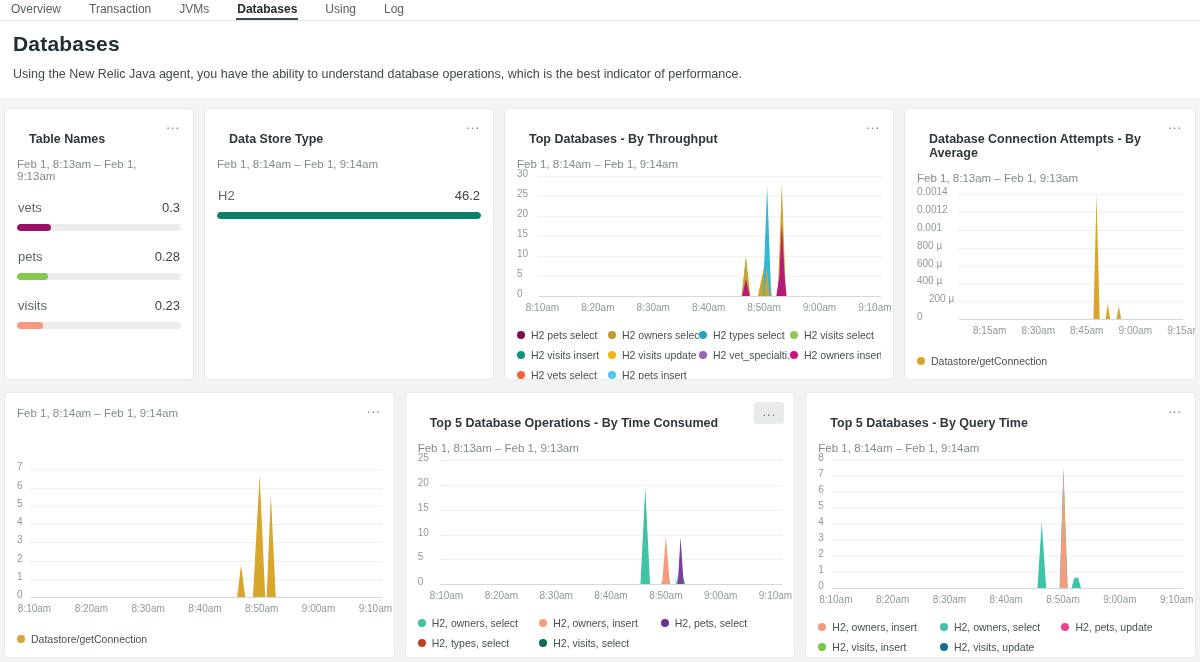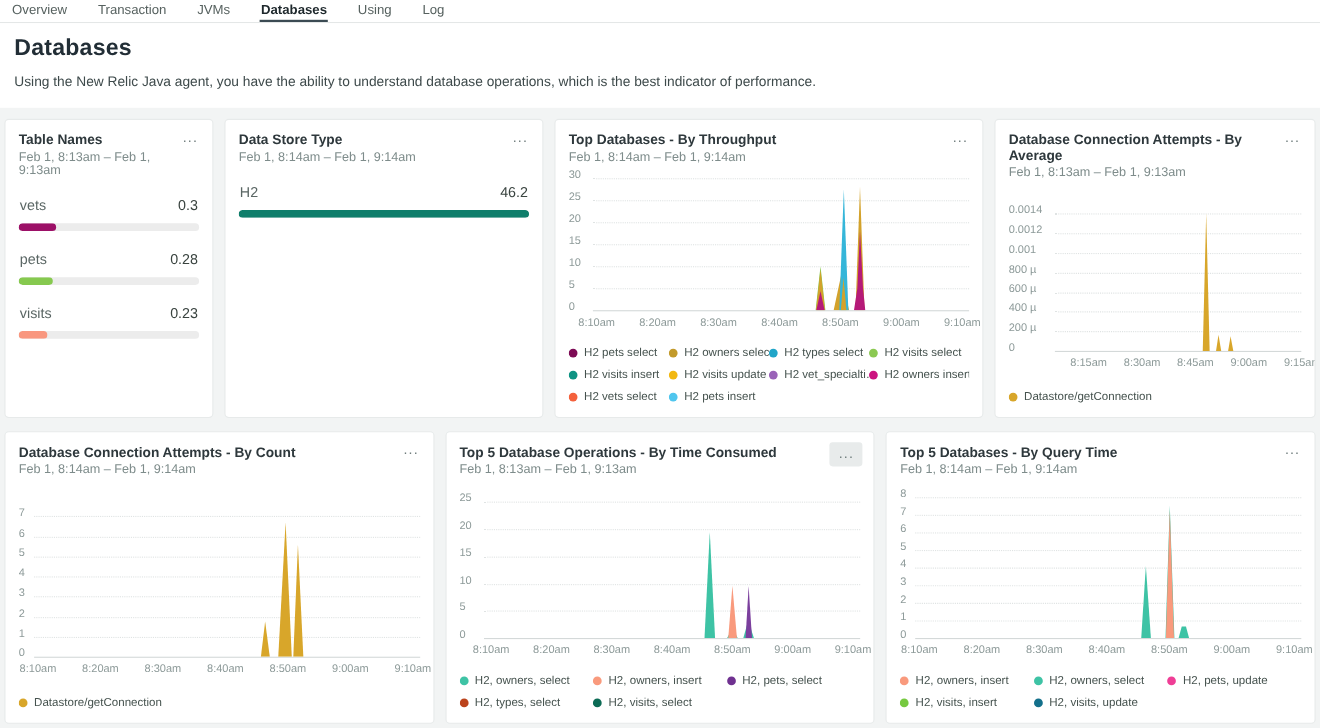--- a/index.html
+++ b/index.html
@@ -31,21 +31,21 @@
   .row1 { grid-template-columns:190px 290px 390px 1fr; }
   .row2 { grid-template-columns:1fr 1fr 1fr; }
   .card {
     background:#fff; border:1px solid #e7eaea; border-radius:4px;
     padding:11px 12px 12px; position:relative; overflow:hidden;
     display:flex; flex-direction:column;
   }
   .row1 .card { height:272px; }
   .row2 .card { height:266px; }
   .card-head { display:flex; justify-content:space-between; align-items:flex-start; }
-  .card-head h3 { margin:0; font-size:12.5px; color:#2e383c; }
+  .card-head h3 { margin:12px; font-size:12.5px; color:#2e383c; }
   .card-time { margin-top:3px; font-size:11.5px; color:#7e8c8b; }
   .menu-btn {
     background:none; border:none; color:#6f7d7c; cursor:pointer;
     font-size:13px; line-height:10px; letter-spacing:1px; padding:2px 3px; margin:-2px -2px 0 0;
     font-family:"Liberation Sans", sans-serif;
   }
   .menu-btn.boxed { background:#e8ebeb; border-radius:3px; padding:5px 8px 7px; }
   .card-body { flex:1; display:flex; flex-direction:column; min-height:0; }
   
   .bar-row { margin-top:18px; }
@@ -254,21 +254,21 @@
           <h3>Database Connection Attempts - By Average</h3>
           <div class="card-time">Feb 1, 8:13am – Feb 1, 9:13am</div>
         </div>
         <button class="menu-btn">...</button>
       </div>
       <div class="card-body" style="--ycol: 42px;">
           <div class="chart-wrap">
             <div class="chart">
               <div class="y-col">
                 <span class="ylab" style="top: 100%;">0</span>
-                <span class="ylab" style="top: 86.3014%;">200 µ</span>
+                <span class="ylab" style="top: 86.3014%; margin-left: 12px;">200 µ</span>
                 <span class="ylab" style="top: 72.6027%;">400 µ</span>
                 <span class="ylab" style="top: 58.9041%;">600 µ</span>
                 <span class="ylab" style="top: 45.2055%;">800 µ</span>
                 <span class="ylab" style="top: 31.5068%;">0.001</span>
                 <span class="ylab" style="top: 17.8082%;">0.0012</span>
                 <span class="ylab" style="top: 4.10959%;">0.0014</span>
               </div>
               <div class="plot" style="height: 130px;">
                 <div class="grid base" style="top: 100%;"></div>
                 <div class="grid" style="top: 86.3014%;"></div>
@@ -302,21 +302,20 @@
         </div>
     </article>
 
   </section>
 
   <section class="row row2">
 
     <article class="card">
       <div class="card-head">
         <div>
-          <h3>Database Connection Attempts - By Count</h3>
           <div class="card-time">Feb 1, 8:14am – Feb 1, 9:14am</div>
         </div>
         <button class="menu-btn">...</button>
       </div>
       <div class="card-body" style="--ycol: 14px;">
           <div class="chart-wrap">
             <div class="chart">
               <div class="y-col">
                 <span class="ylab" style="top: 100%;">0</span>
                 <span class="ylab" style="top: 86.3946%;">1</span>

